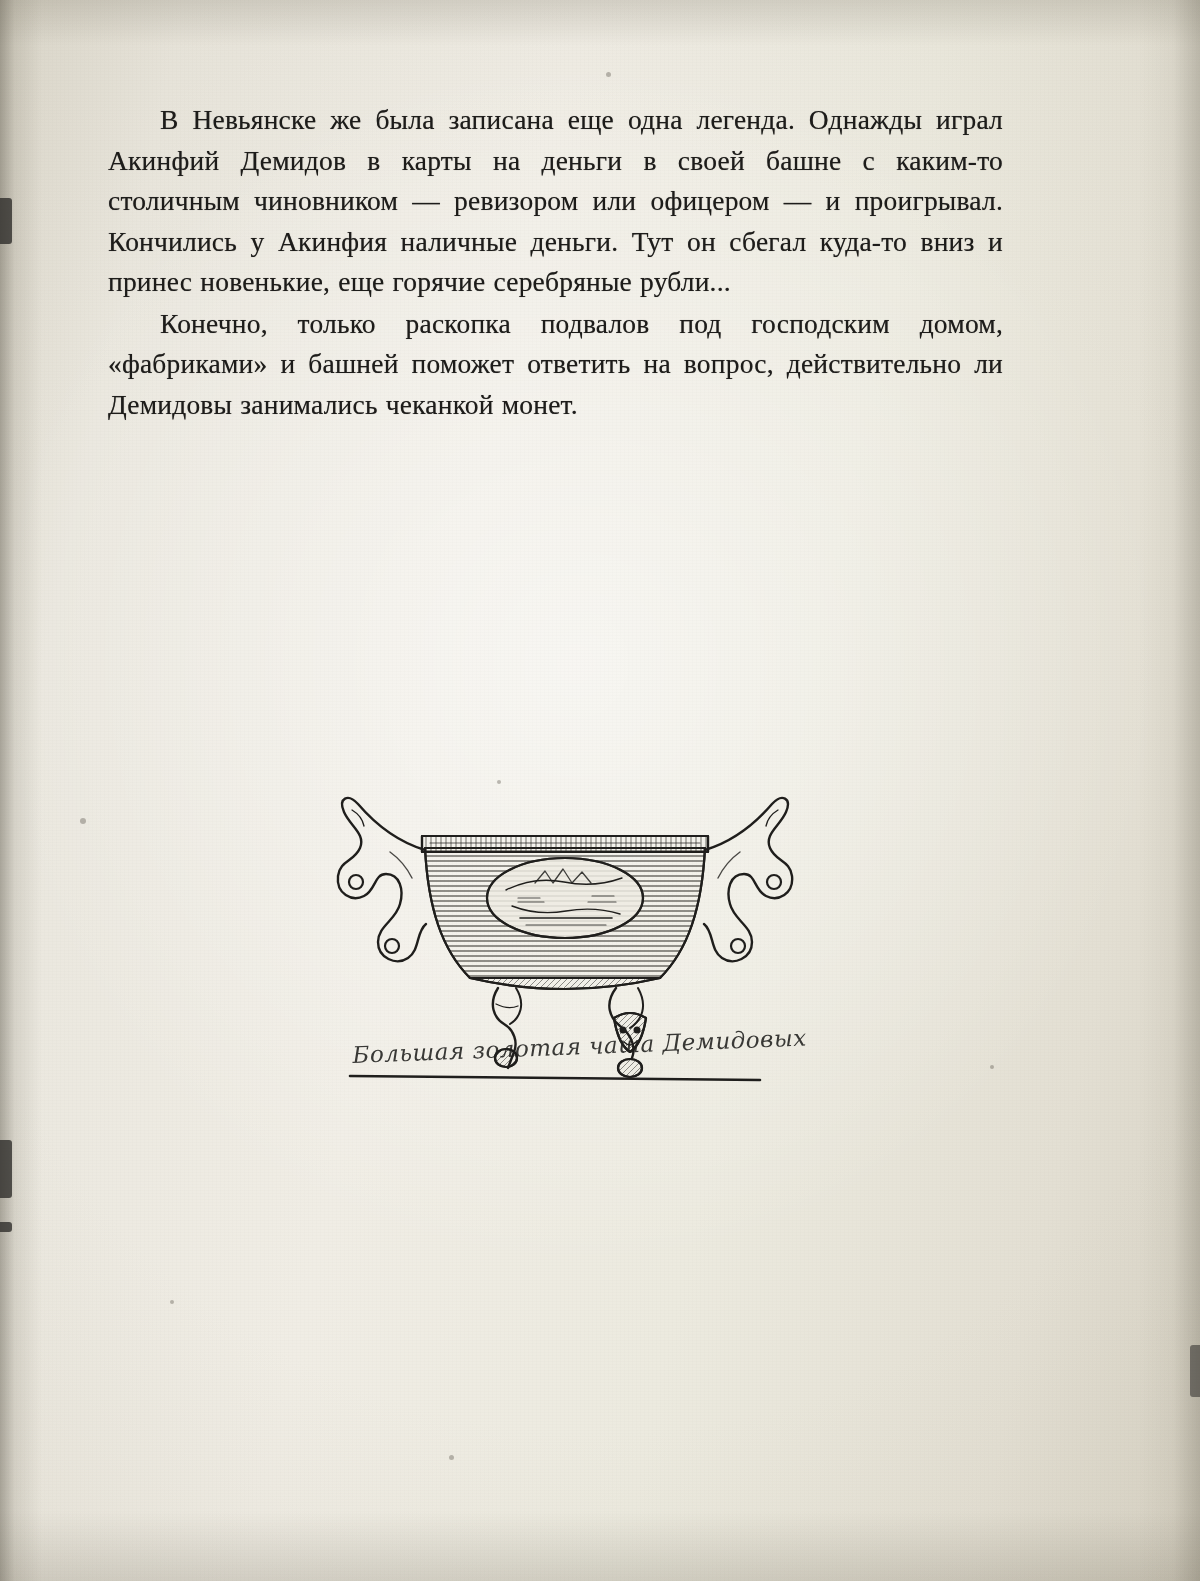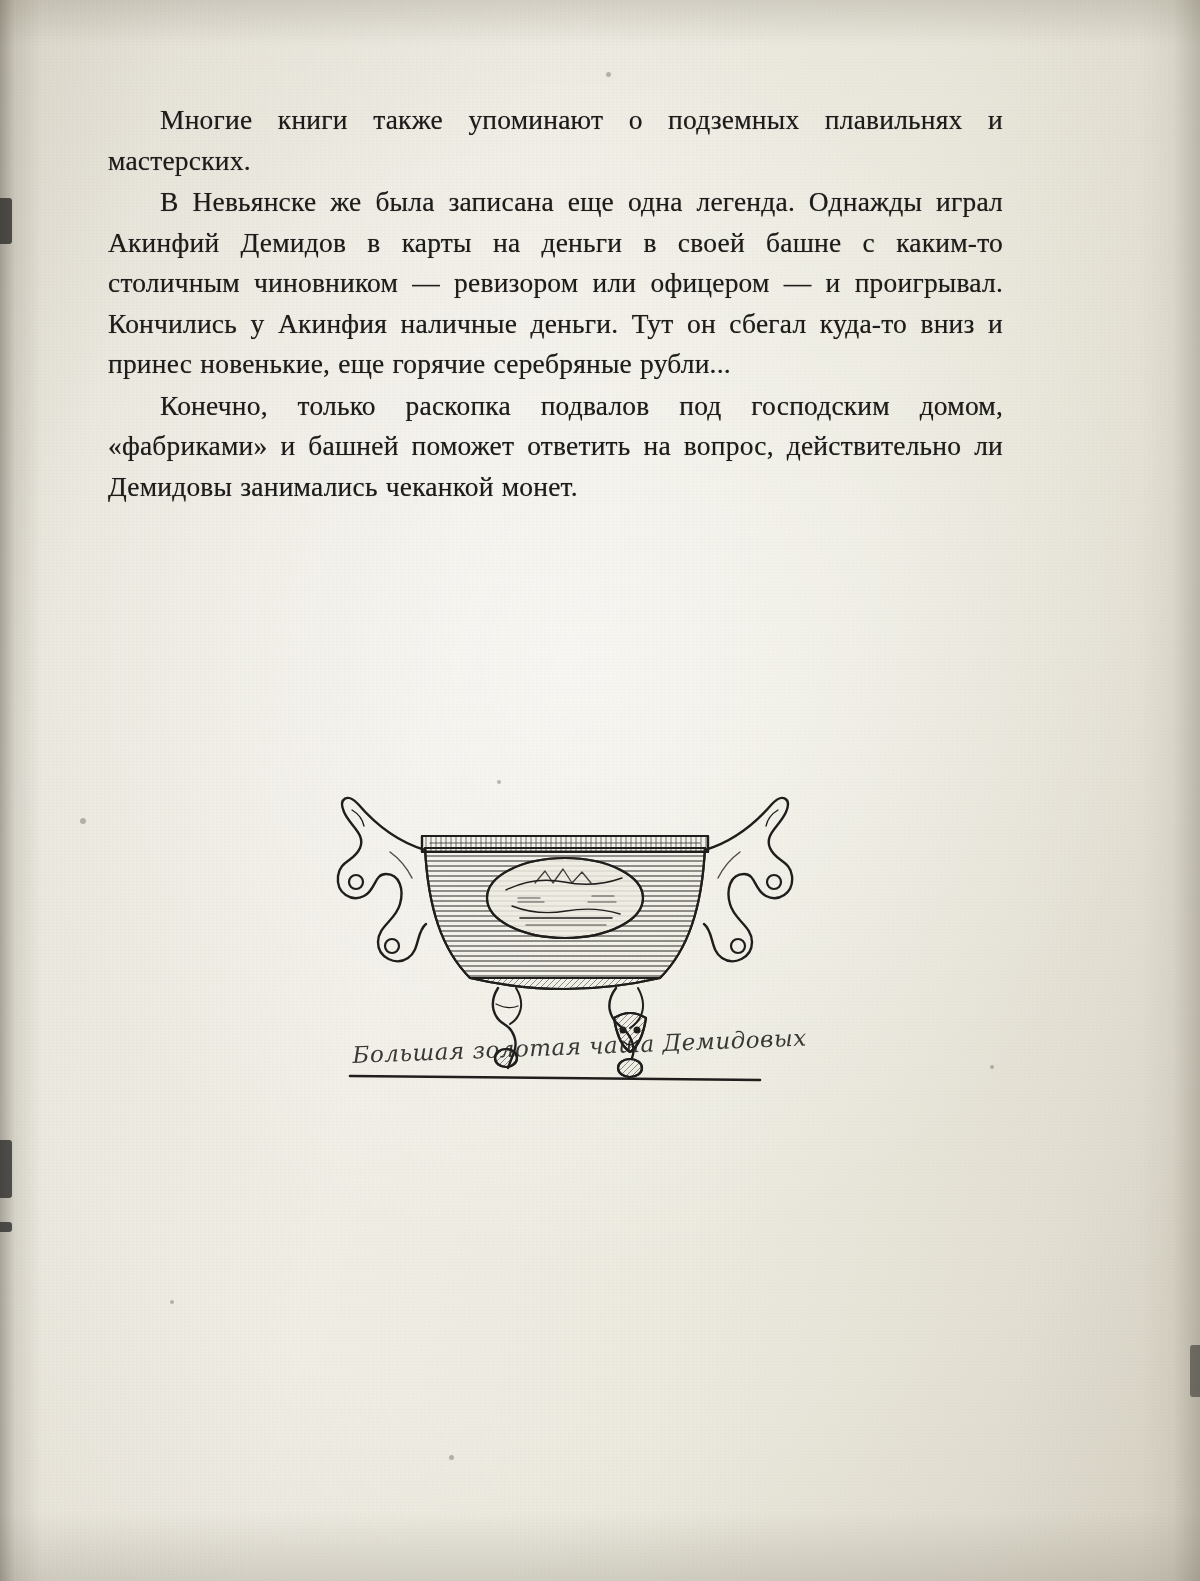--- a/index.html
+++ b/index.html
@@ -138,21 +138,20 @@
   <div class="scan-mark r1"></div>
 
   <div class="speck" style="left:606px; top:72px; width:5px; height:5px;"></div>
   <div class="speck" style="left:80px; top:818px; width:6px; height:6px;"></div>
   <div class="speck" style="left:497px; top:780px; width:4px; height:4px;"></div>
   <div class="speck" style="left:449px; top:1455px; width:5px; height:5px;"></div>
   <div class="speck" style="left:170px; top:1300px; width:4px; height:4px;"></div>
   <div class="speck" style="left:990px; top:1065px; width:4px; height:4px;"></div>
 
   <div class="content">
-    <p class="para">Многие книги также упоминают о подземных плавильнях и мастерских.</p>
     <p class="para">В Невьянске же была записана еще одна легенда. Однажды играл Акинфий Демидов в карты на деньги в своей башне с каким-то столичным чиновником — ревизором или офицером — и проигрывал. Кончились у Акинфия наличные деньги. Тут он сбегал куда-то вниз и принес новенькие, еще горячие серебряные рубли...</p>
     <p class="para">Конечно, только раскопка подвалов под господским домом, «фабриками» и башней поможет ответить на вопрос, действительно ли Демидовы занимались чеканкой монет.</p>
   </div>
 
   <div class="figure">
     <svg viewBox="0 0 470 320" xmlns="http://www.w3.org/2000/svg" aria-hidden="true">
       <defs>
         <pattern id="hatch" width="6" height="6" patternUnits="userSpaceOnUse">
           <path d="M0 6 L6 0" stroke="#22211f" stroke-width="0.9" opacity="0.55"></path>
         </pattern>

